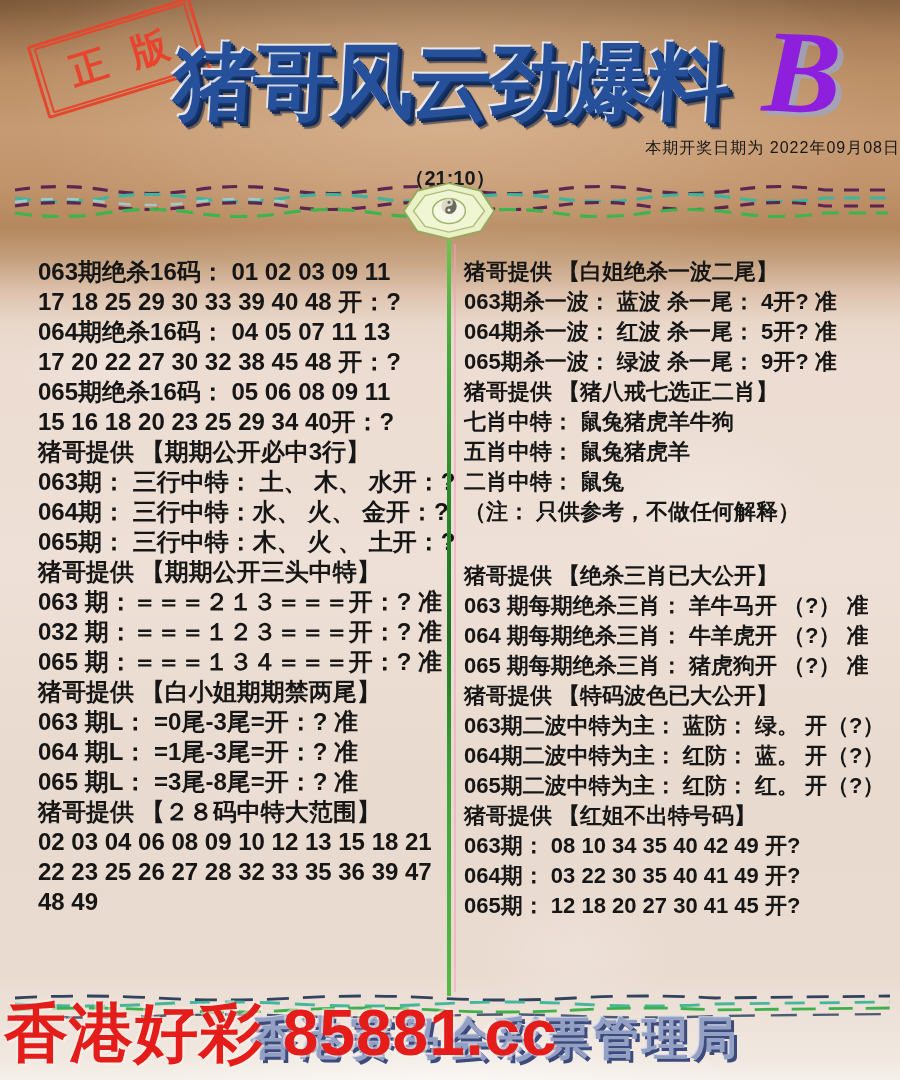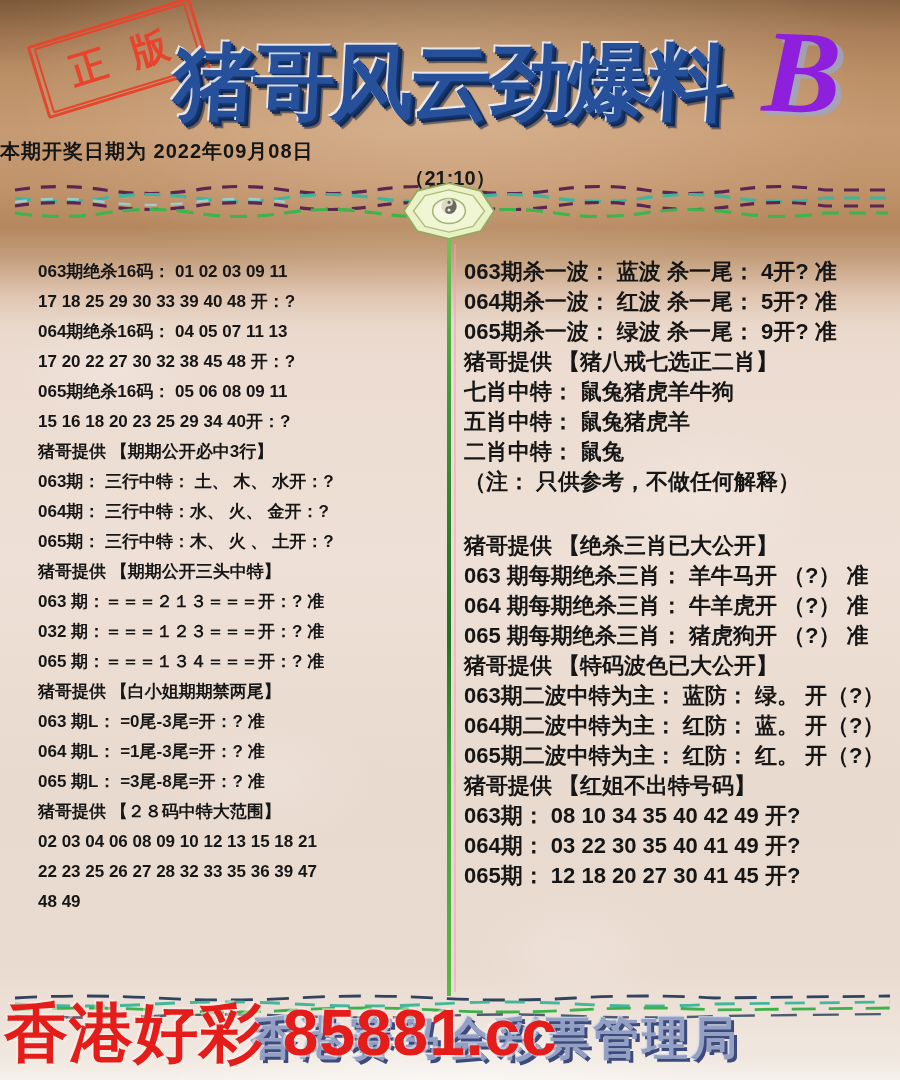--- a/index.html
+++ b/index.html
@@ -52,22 +52,22 @@
        6px  6px 1px rgba(12,26,56,.55);
   }
   .edition-letter {
     position:absolute; left:752px; top:8px; width:100px; height:130px;
     font-family:"Liberation Serif", serif; font-style:italic; font-weight:700;
     font-size:118px; line-height:130px; text-align:center; color:#8d1fdd;
     text-shadow:6px 4px 0 rgba(155,165,205,.75);
     transform:rotate(2deg);
   }
   .date-line {
-    position:absolute; left:0; right:0; top:138px; text-align:left;
-    font-size:20px; font-weight:700; color:#161616; letter-spacing:1px;
+    position:absolute; left:0; right:0; top:138px; text-align:right;
+    font-size:16px; font-weight:400; color:#161616; letter-spacing:1px;
   }
   .time-line {
     position:absolute; left:0; right:0; top:165px; text-align:center;
     font-size:20px; font-weight:700; color:#1a1a1a;
   }
 
   .waves-top    { position:absolute; left:0;  top:181px;  width:900px; height:42px; }
   .waves-bottom { position:absolute; left:10px; top:990px; width:885px; height:36px; }
 
   .seal { position:absolute; left:401px; top:180px; width:96px; height:62px; z-index:3; }
@@ -76,21 +76,21 @@
     position:absolute; left:447px; top:240px; width:4px; height:756px; z-index:2;
     background:linear-gradient(180deg,#6cc455 0%, #3ba238 18%, #247d27 42%, #1e7322 52%, #39a337 70%, #55bb46 100%);
   }
   .divider-pink {
     position:absolute; left:454px; top:244px; width:2px; height:748px; z-index:1;
     background:rgba(242,158,188,.55);
   }
 
   
   .col { position:absolute; top:257px; color:#161616; font-weight:700; z-index:1; }
-  .col-left  { left:38px;  width:408px; font-size:17px; }
+  .col-left  { left:38px;  width:408px; font-size:24px; }
   .col-right { left:464px; width:434px; font-size:22px; }
   .line { height:30px; line-height:30px; white-space:nowrap; }
   .line.spacer { height:34px; }
 
   
   .agency {
     position:absolute; left:250px; top:1008px; z-index:5; white-space:nowrap;
     font-size:46px; font-weight:900; letter-spacing:3px; color:#93a0c4;
     text-shadow:3px 3px 0 #3d4a7c, -1px -1px 0 #ccd6ec;
     text-align:center;
@@ -159,20 +159,21 @@
     <div class="line">063 期L： =0尾-3尾=开：? 准</div>
     <div class="line">064 期L： =1尾-3尾=开：? 准</div>
     <div class="line">065 期L： =3尾-8尾=开：? 准</div>
     <div class="line">猪哥提供  【２８码中特大范围】</div>
     <div class="line">02 03 04 06 08 09 10 12 13 15 18 21</div>
     <div class="line">22 23 25 26 27 28 32 33 35 36 39 47</div>
     <div class="line">48 49</div>
   </div>
 
   <div class="col col-right">
+    <div class="line">猪哥提供 【白姐绝杀一波二尾】</div>
     <div class="line">063期杀一波：  蓝波  杀一尾：  4开? 准</div>
     <div class="line">064期杀一波：  红波  杀一尾：  5开? 准</div>
     <div class="line">065期杀一波：  绿波  杀一尾：  9开? 准</div>
     <div class="line">猪哥提供 【猪八戒七选正二肖】</div>
     <div class="line">七肖中特：  鼠兔猪虎羊牛狗</div>
     <div class="line">五肖中特：  鼠兔猪虎羊</div>
     <div class="line">二肖中特：  鼠兔</div>
     <div class="line">（注：  只供参考，不做任何解释）</div>
     <div class="line spacer"></div>
     <div class="line">猪哥提供  【绝杀三肖已大公开】</div>

